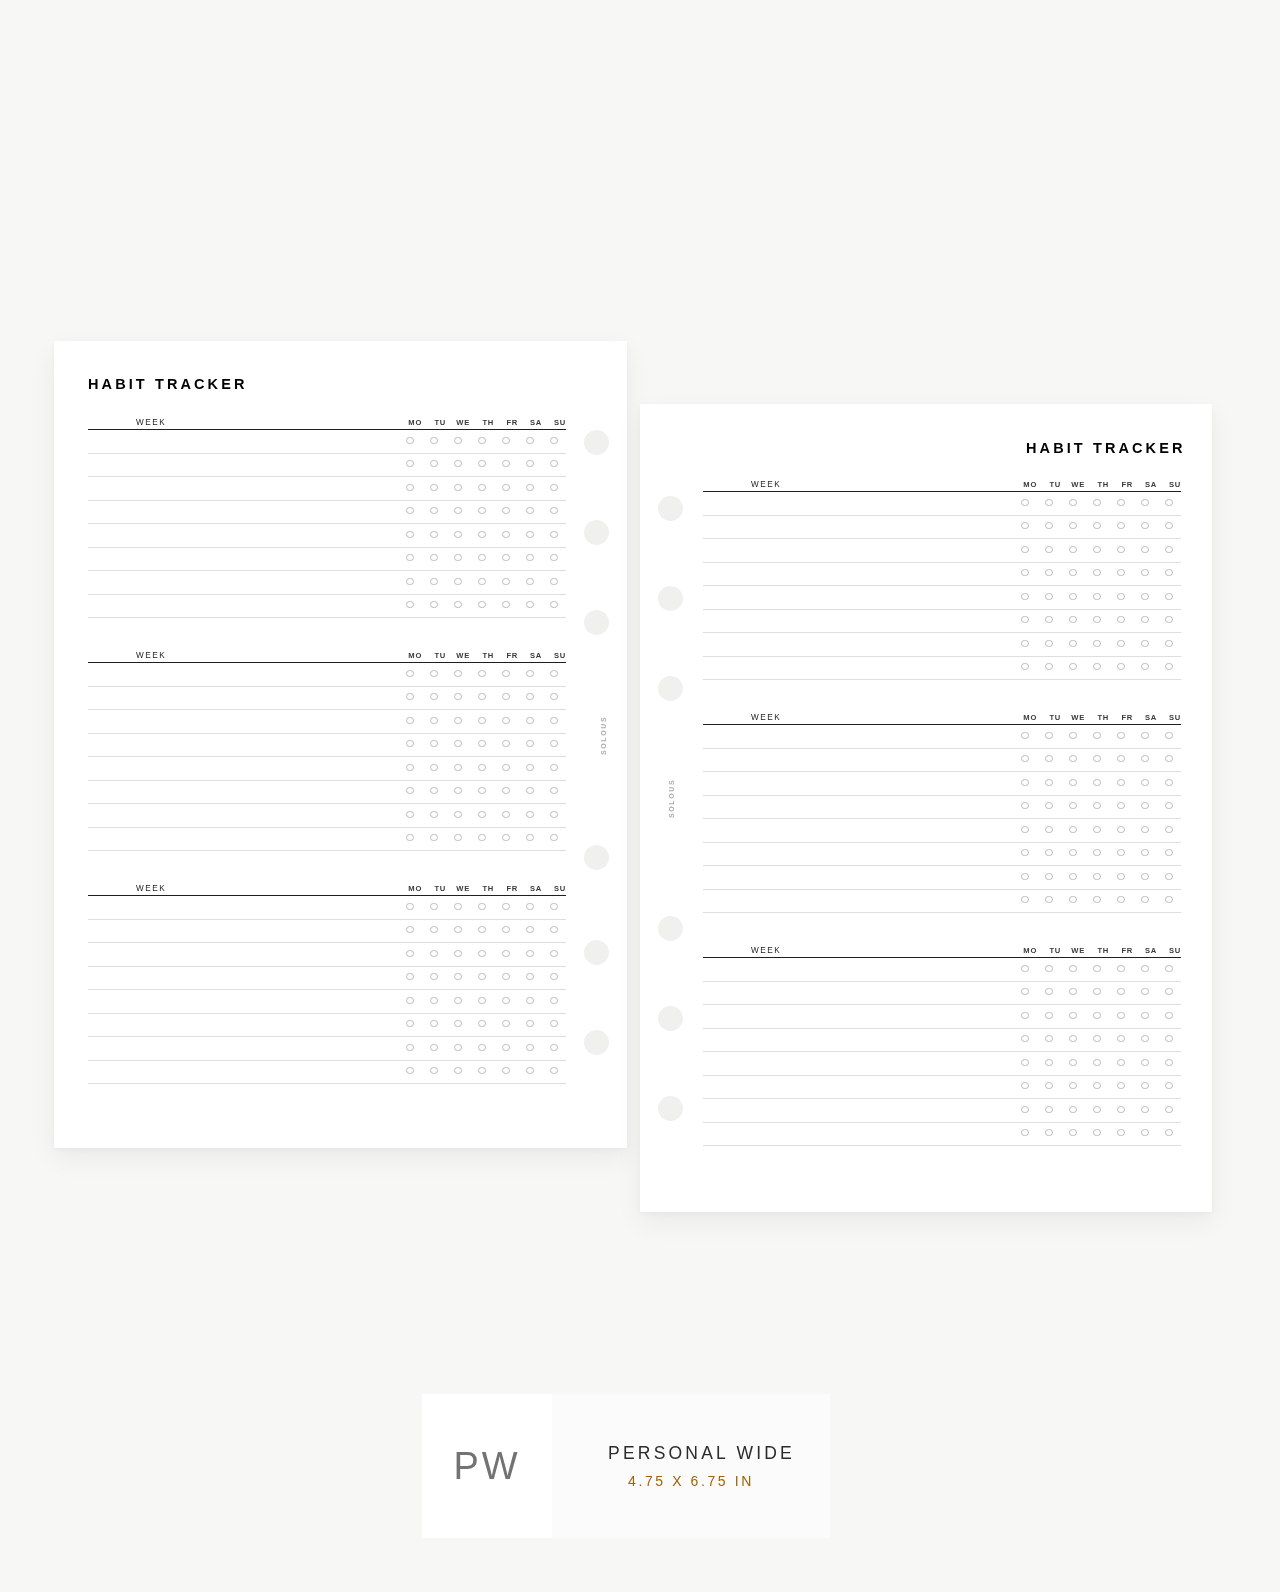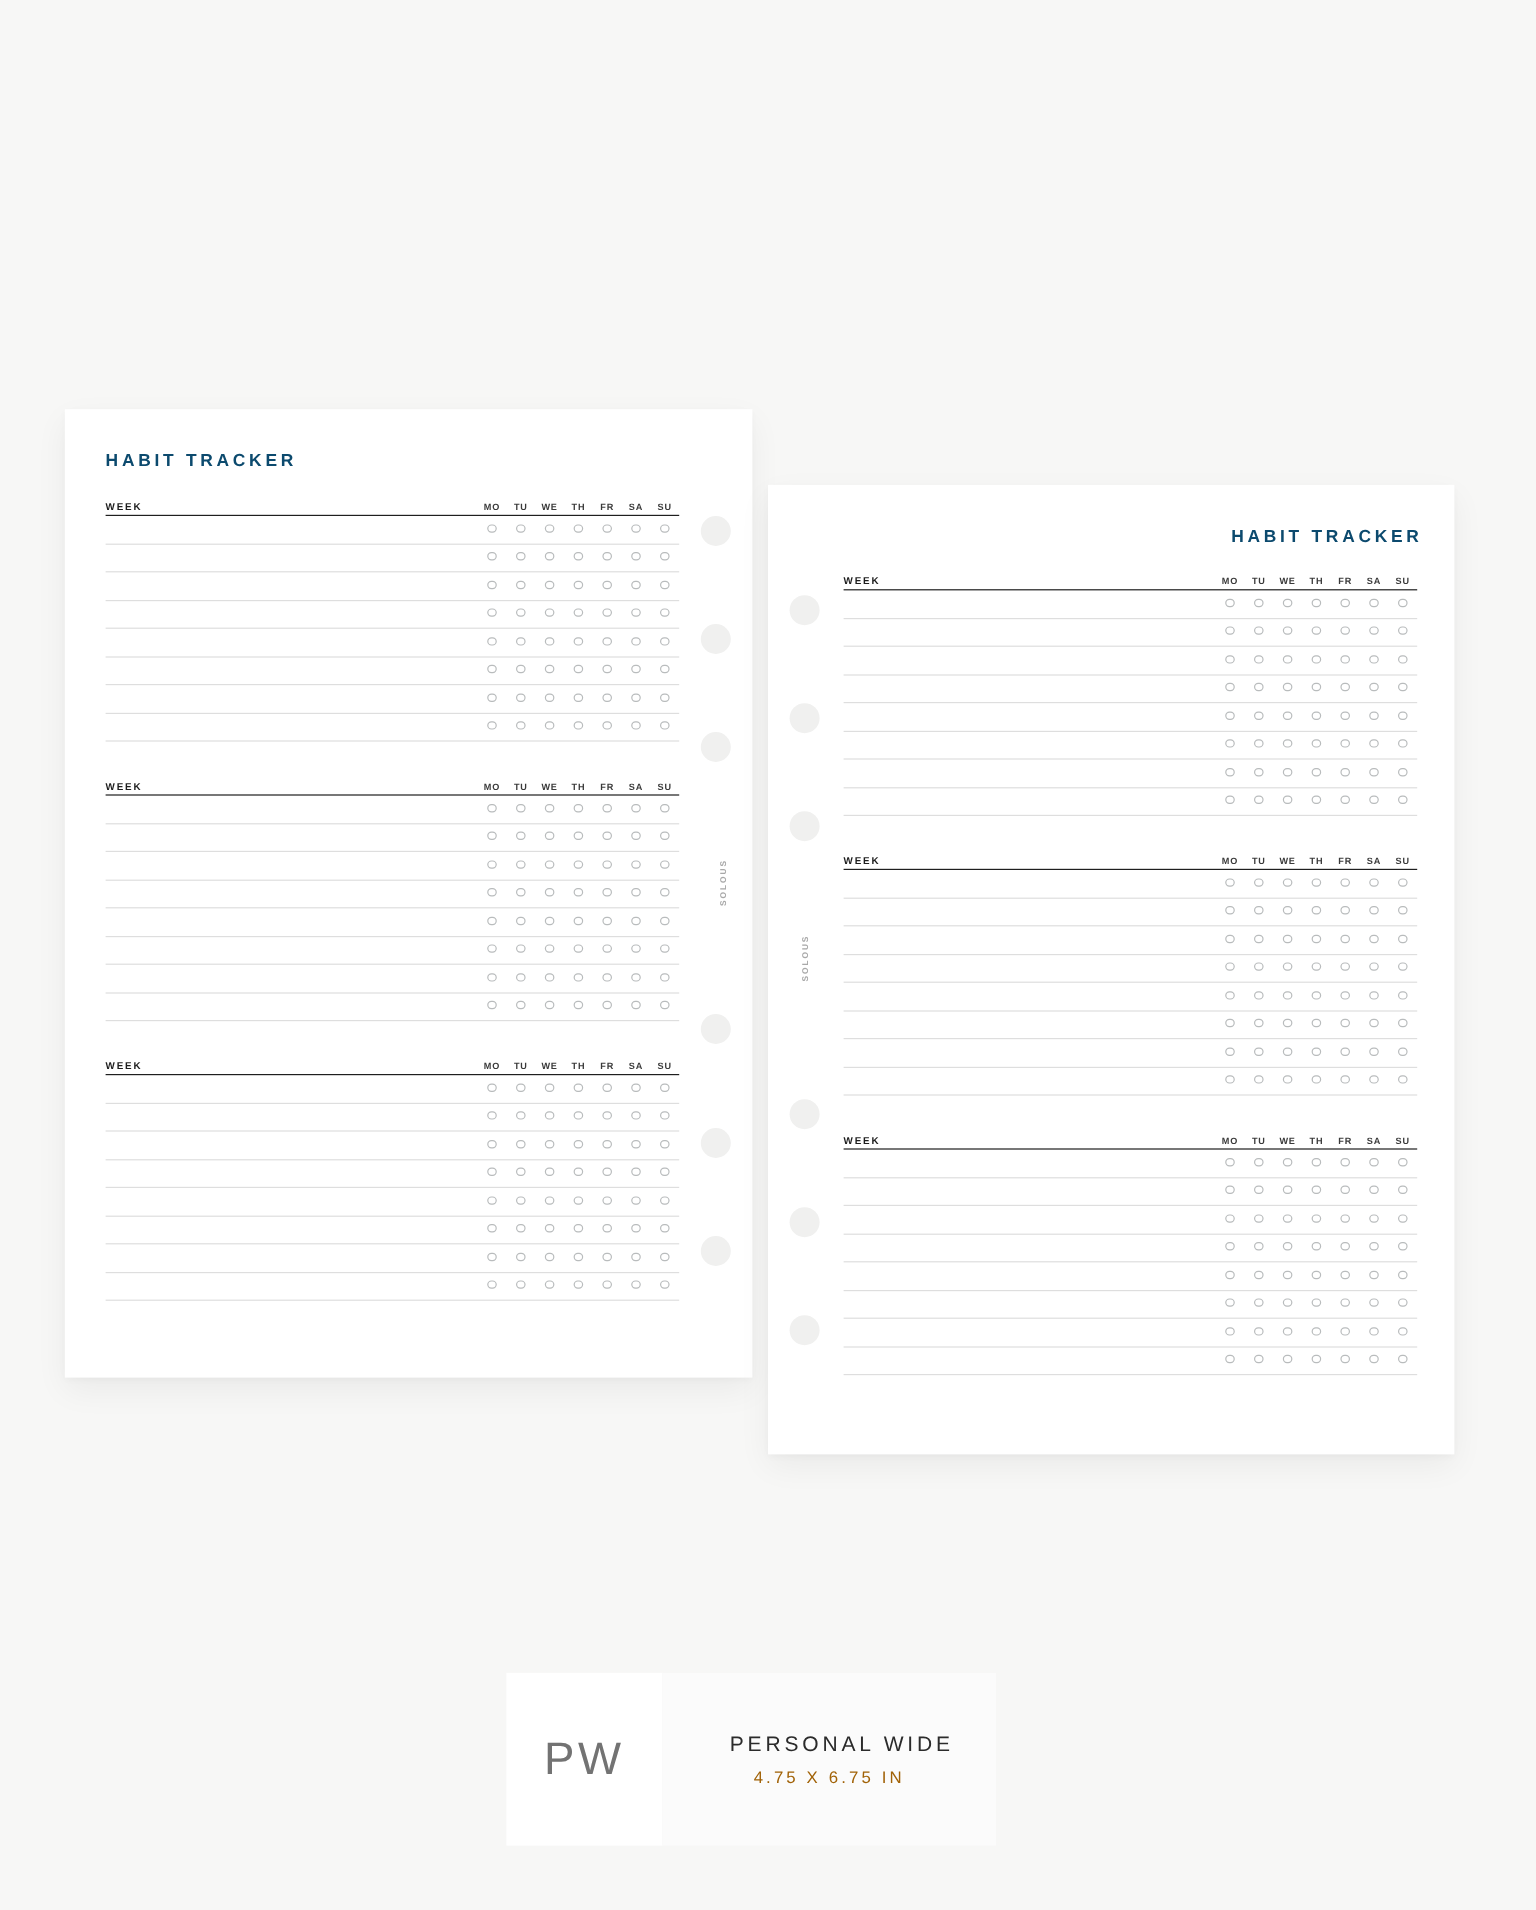--- a/index.html
+++ b/index.html
@@ -38,21 +38,21 @@
     height: 808px;
     box-shadow: 0 10px 26px rgba(0,0,0,0.055), 0 2px 6px rgba(0,0,0,0.03);
   }
 
   
   .sheet-title {
     position: absolute;
     font-size: 14.5px;
     letter-spacing: 3.1px;
     font-weight: 700;
-    color: #0c4a6e;
+    color: #000000;
   }
 
   
   .content {
     position: absolute;
   }
   .page-left .content { left: 34px; top: 73px; width: 478px; }
   .page-right .content { left: 63px; top: 72px; width: 478px; }
 
   
@@ -64,30 +64,31 @@
     display: flex;
     align-items: flex-end;
     justify-content: space-between;
     height: 16px;
     border-bottom: 1.2px solid #1f1f1f;
     padding-bottom: 2px;
   }
   .week-label {
     font-size: 8.2px;
     letter-spacing: 1.5px;
-    font-weight: 700;
+    font-weight: 400;
     color: #1d1d1d;
+    margin-left: 48px;
   }
   .day-head {
     display: flex;
     gap: 0px;
   }
   .day-head .day {
     width: 24px;
-    text-align: center;
+    text-align: right;
     font-size: 7.6px;
     letter-spacing: 0.7px;
     font-weight: 700;
     color: #3a3a3a;
   }
 
   .rows { }
   .hrow {
     position: relative;
     height: 23.5px;

